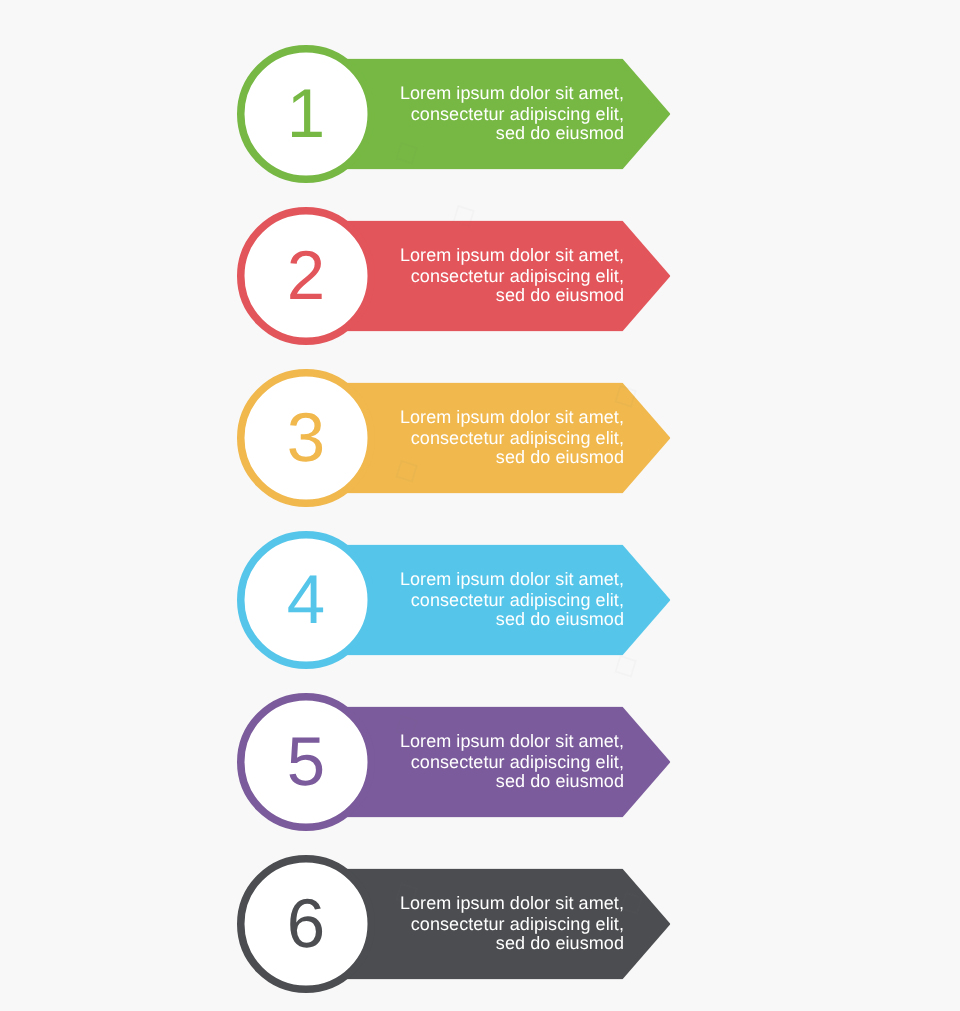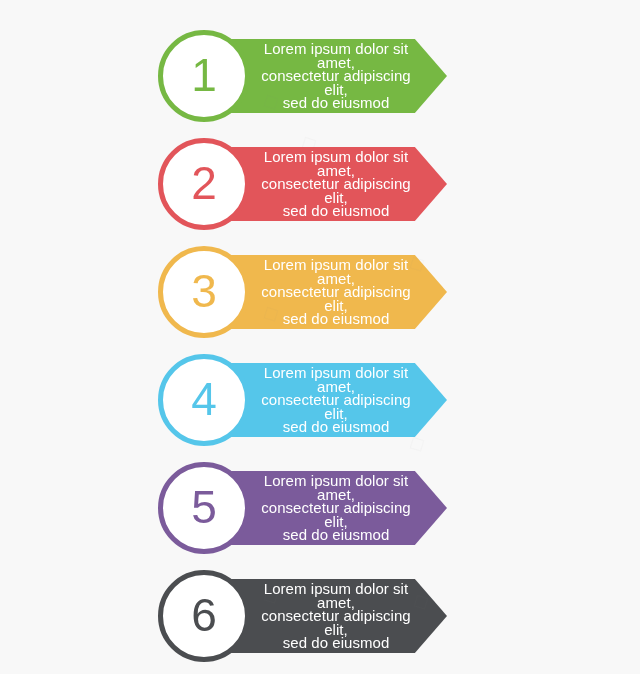--- a/index.html
+++ b/index.html
@@ -41,23 +41,23 @@
     -webkit-clip-path: polygon(0 0, 87% 0, 100% 50%, 87% 100%, 0 100%);
     clip-path: polygon(0 0, 87% 0, 100% 50%, 87% 100%, 0 100%);
   }
 
   .banner-text {
     position: absolute;
     left: 56px;
     top: 50%;
     transform: translateY(-50%);
     width: 160px;
-    text-align: center;
+    text-align: right;
     color: #ffffff;
-    font-size: 15px;
+    font-size: 12px;
     line-height: 13.5px;
     font-family: "Liberation Sans", sans-serif;
     letter-spacing: 0.05px;
     white-space: pre-line;
   }
 
   
   .circle {
     position: absolute;
     left: 3px;

